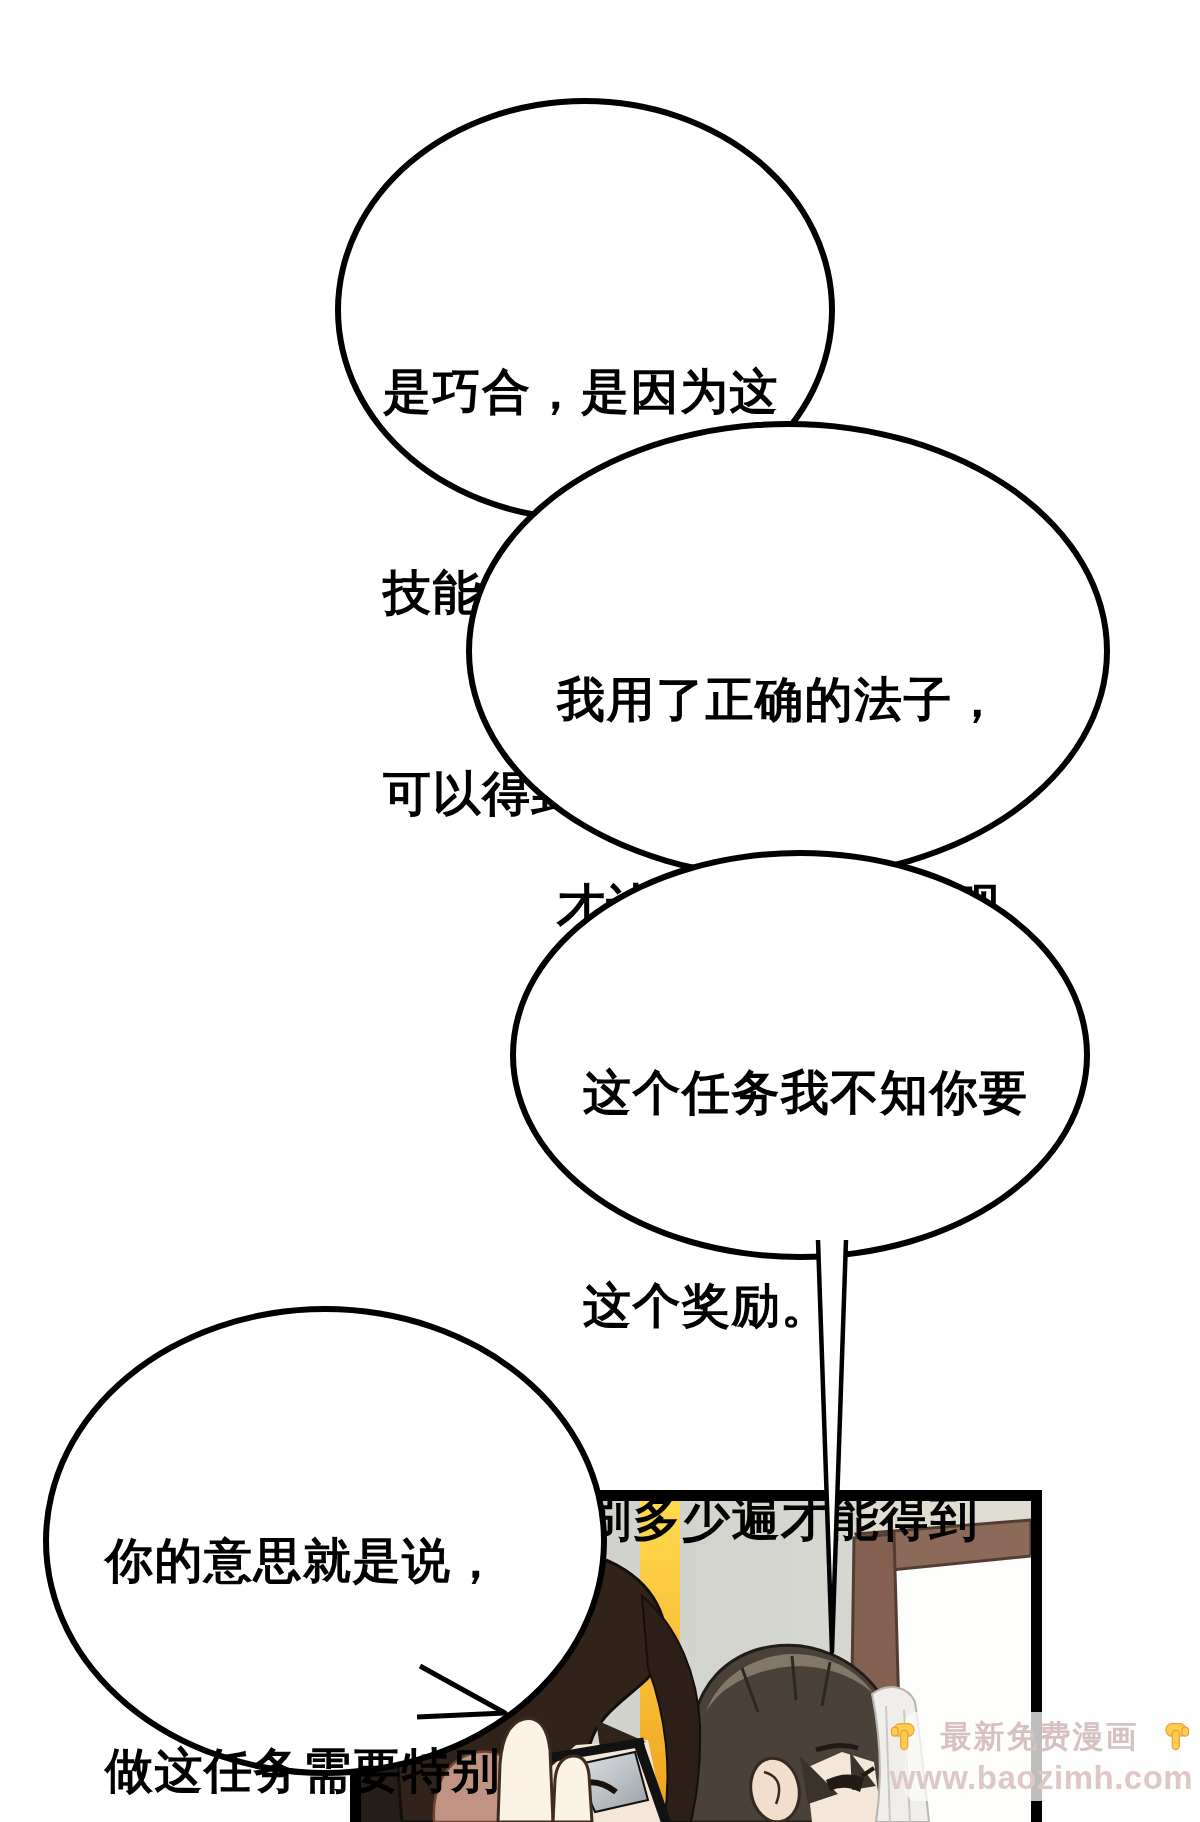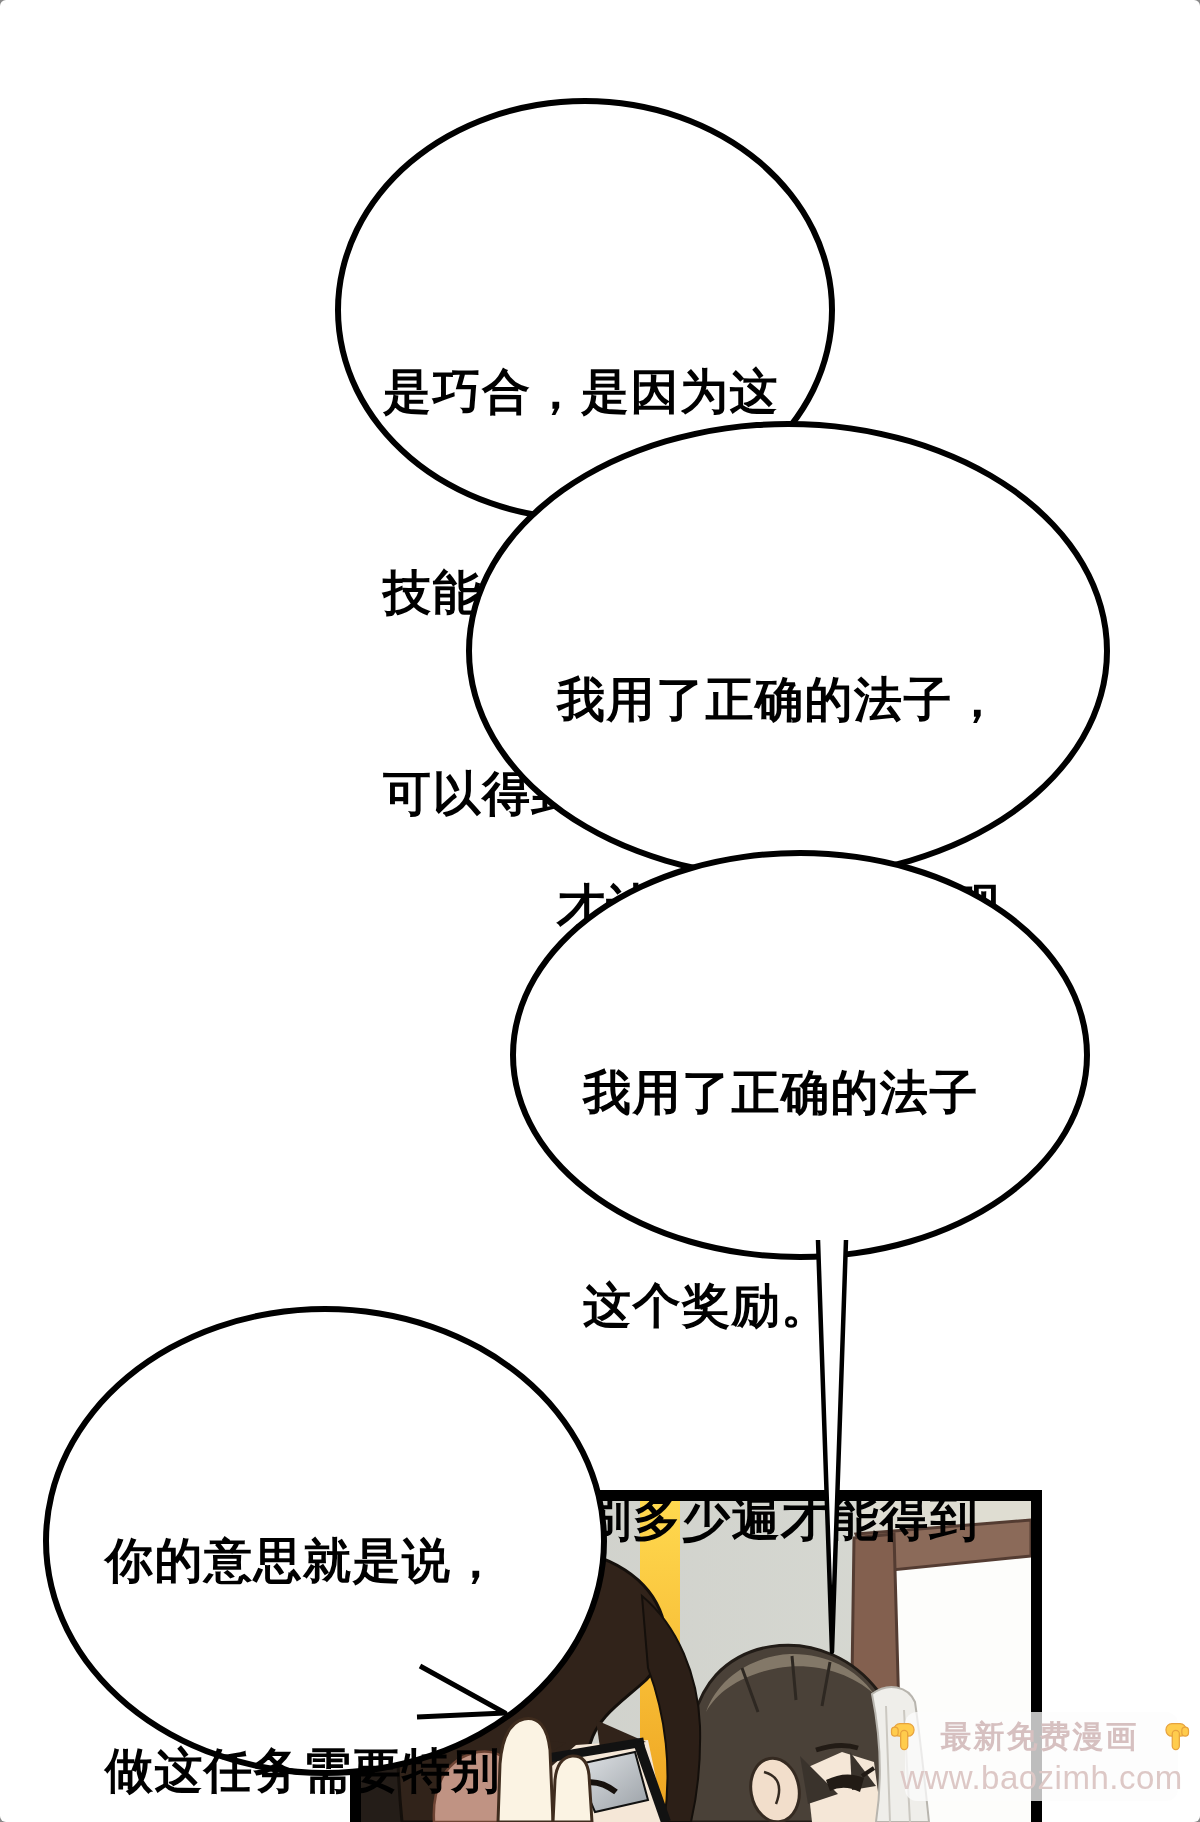--- a/index.html
+++ b/index.html
@@ -1,17 +1,17 @@
 <!DOCTYPE html>
 <html><head>
 <meta charset="utf-8">
 <style>
   html,body{margin:0;padding:0;background:#888;}
   #stage{position:relative;width:1200px;height:1822px;margin:0 auto;background:#ffffff;overflow:hidden;
-         font-family:"Liberation Sans","DejaVu Sans",sans-serif;border-radius:6px;}
+         font-family:"Liberation Sans","DejaVu Sans",sans-serif;}
   #art,#overlay{position:absolute;left:0;top:0;width:1200px;height:1822px;}
   #art{z-index:0;}
   #overlay{z-index:30;pointer-events:none;}
   .bubble{position:absolute;background:#ffffff;border:6px solid #000;border-radius:50%;
           box-sizing:border-box;z-index:10;}
   .btext{position:absolute;z-index:12;color:#000;font-size:48px;font-weight:700;
          letter-spacing:1.5px;white-space:pre;}
   .b1t{line-height:67px;} .b2t{line-height:69px;} .b3t{line-height:71px;} .b4t{line-height:70px;}
   #bubble1{left:335px;top:98px;width:500px;height:424px;}
   #bubble2{left:466px;top:421px;width:644px;height:460px;}
@@ -19,21 +19,21 @@
   #bubble4{left:43px;top:1306px;width:564px;height:470px;}
   #bubble1 .btext{left:42px;top:120px;}
   #bubble2 .btext{left:85px;top:100px;}
   #bubble3 .btext{left:67px;top:59px;}
   #bubble4 .btext{left:56px;top:74px;}
   #watermark{position:absolute;left:905px;top:1712px;width:273px;height:89px;z-index:40;
              background:rgba(252,252,252,0.75);border-radius:12px;display:flex;flex-direction:column;
              align-items:center;justify-content:center;}
   .wm-row{display:flex;align-items:center;gap:22px;margin-left:-14px;margin-right:-10px;}
   .wm-title{font-size:31px;font-weight:700;letter-spacing:2px;color:#d6c0c0;white-space:nowrap;}
-  .wm-url{font-size:33px;font-weight:400;color:#ddc8c6;white-space:nowrap;margin-top:1px;letter-spacing:0.5px;}
+  .wm-url{font-size:33px;font-weight:700;color:#ddc8c6;white-space:nowrap;margin-top:1px;letter-spacing:0.5px;}
   .hand-icon{width:30px;height:32px;flex:0 0 auto;}
 </style>
 </head>
 <body>
 
 <div id="stage">
 
   <svg id="art" viewBox="0 0 1200 1822">
     <defs>
       <linearGradient id="stripeGrad" x1="0" y1="1501" x2="0" y2="1822" gradientUnits="userSpaceOnUse">
@@ -113,21 +113,21 @@
 
   <div class="bubble" id="bubble2">
     <div class="btext b2t">
       <div>我用了正确的法子，</div>
       <div>才让它有了可以出现</div>
     </div>
   </div>
 
   <div class="bubble" id="bubble3">
     <div class="btext b3t">
-      <div>我用了正确的法子</div>
+      <div>这个任务我不知你要</div>
       <div>这个奖励。</div>
       <div>刷多少遍才能得到</div>
     </div>
   </div>
 
   <div class="bubble" id="bubble4">
     <div class="btext b4t">
       <div>你的意思就是说，</div>
       <div>做这任务需要特别</div>
       

